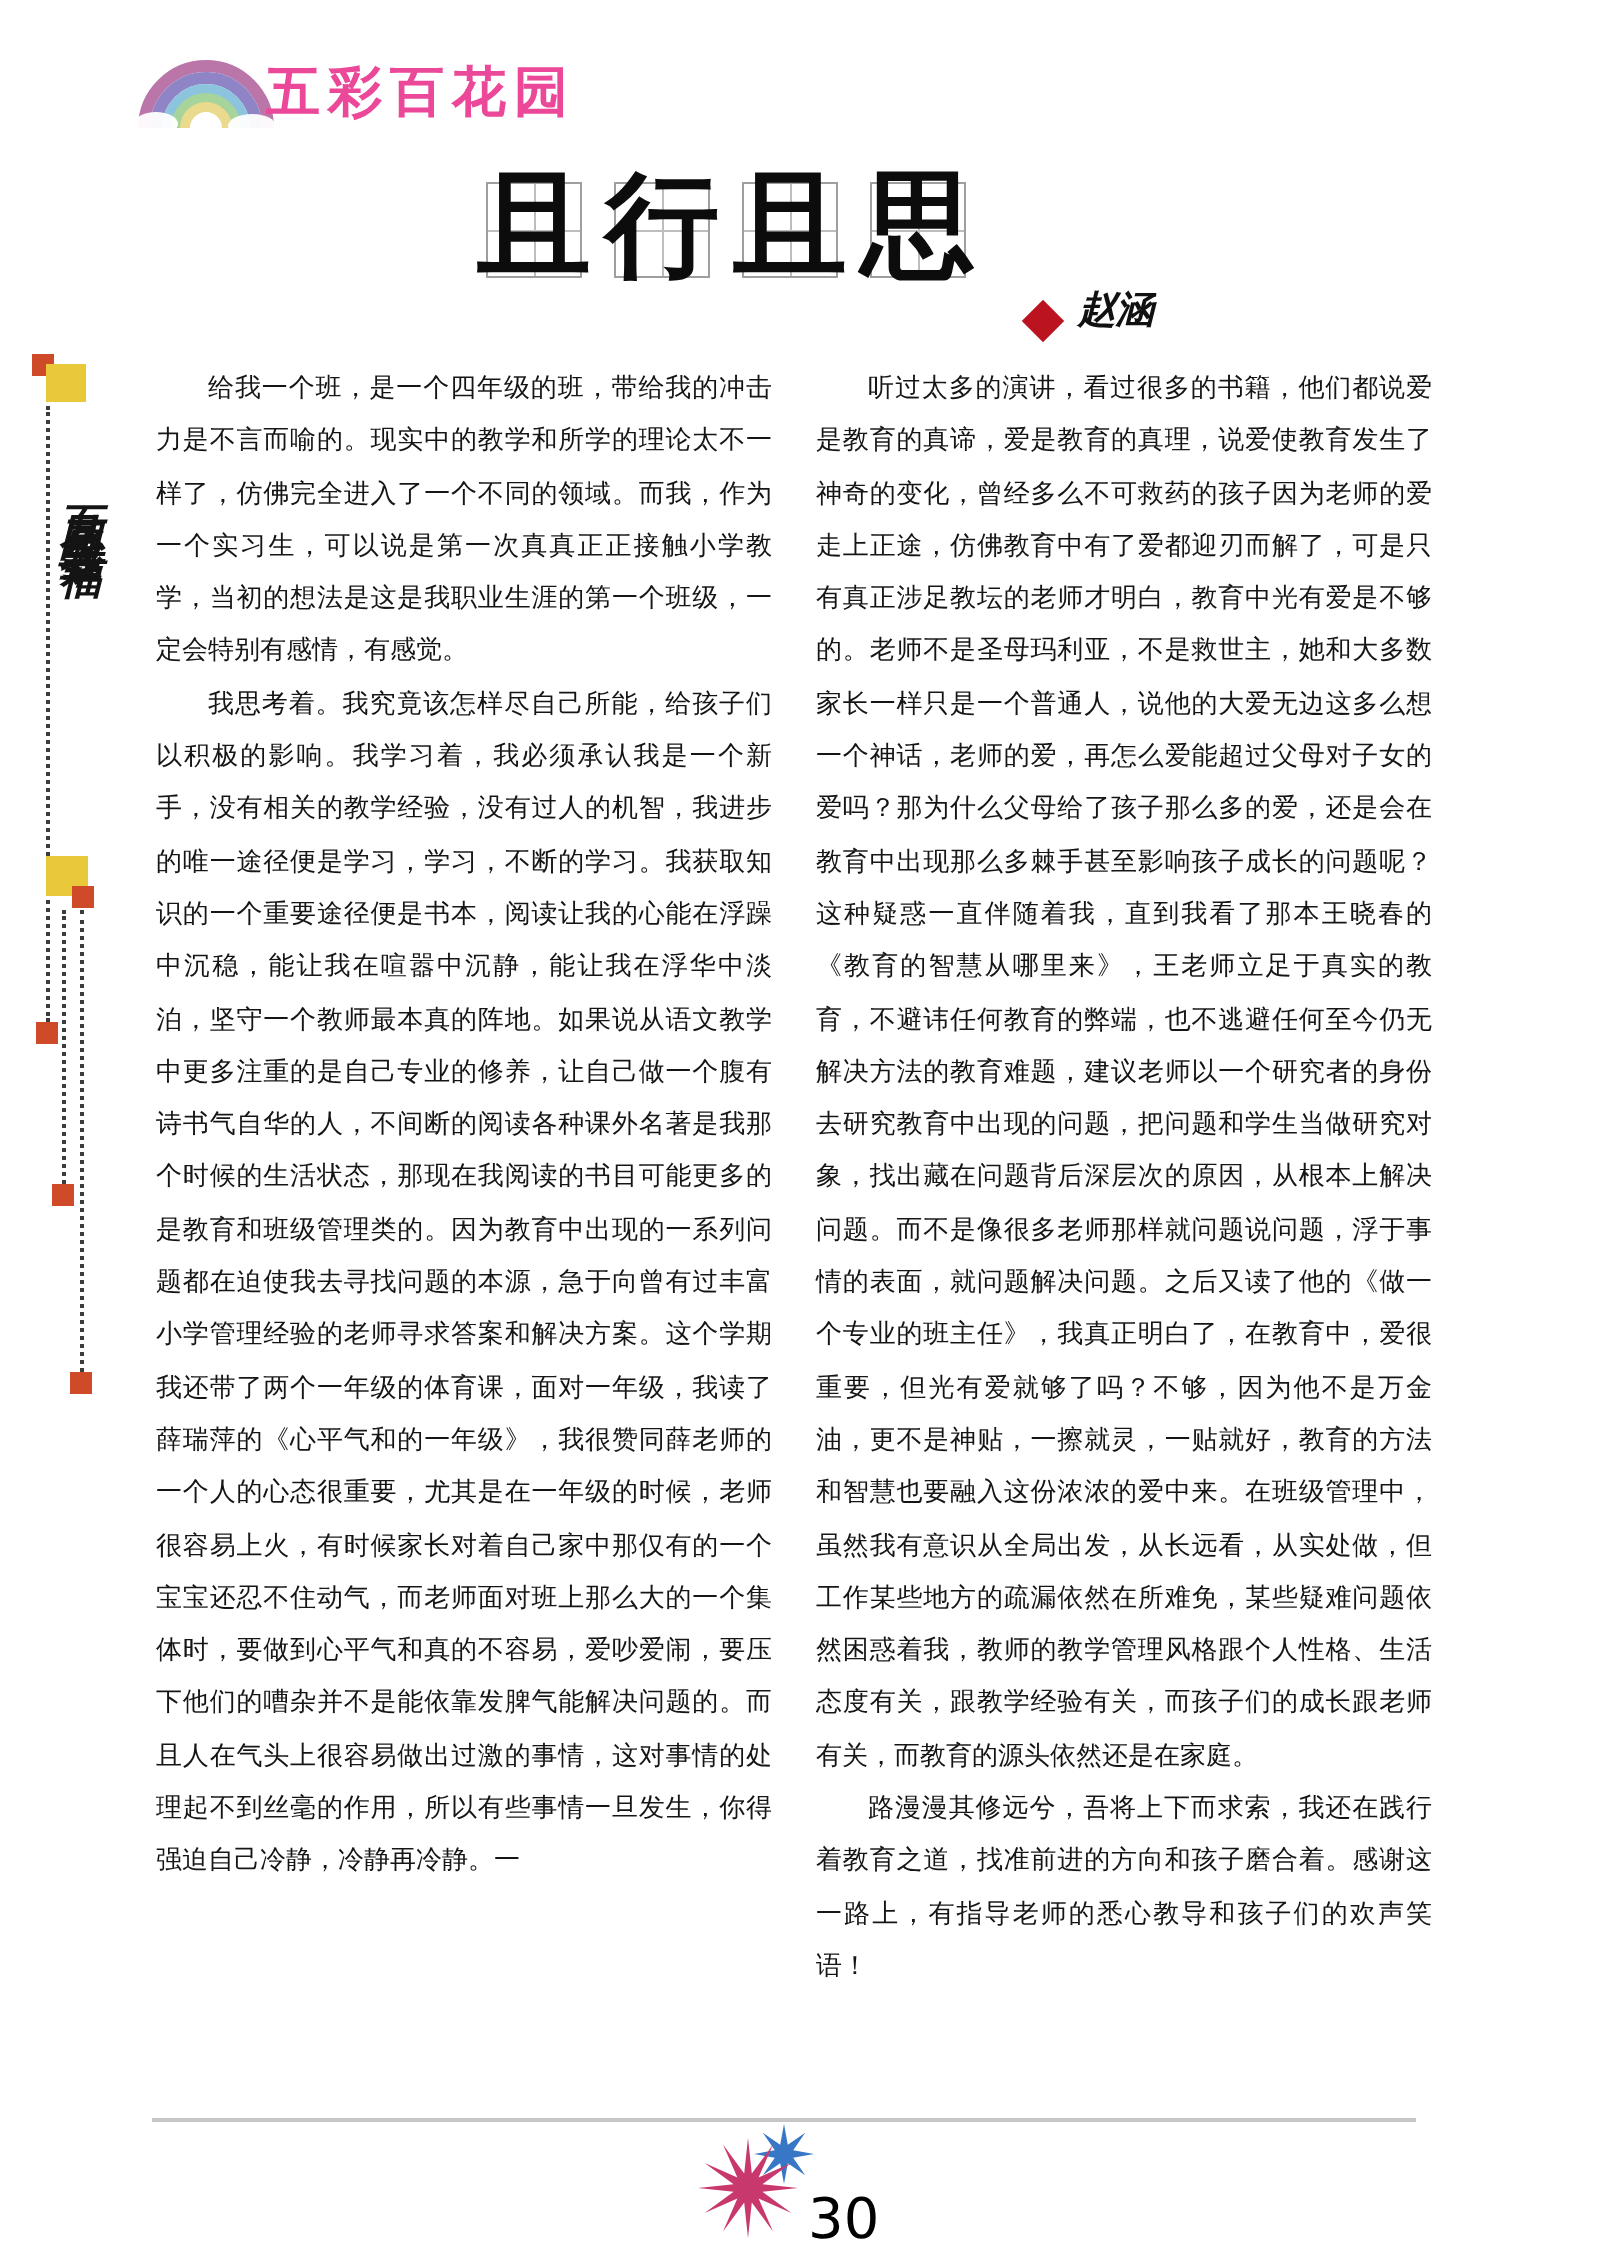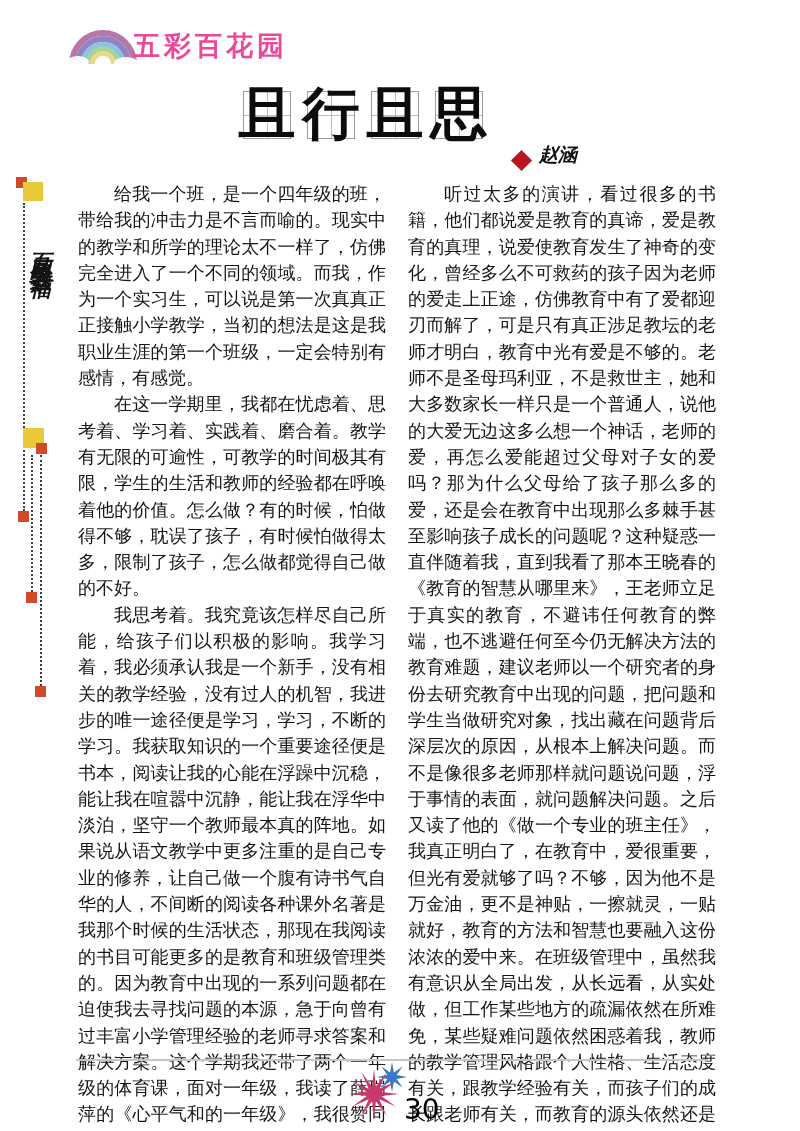--- a/index.html
+++ b/index.html
@@ -38,21 +38,21 @@
   #sq4{left:36px;top:443px;width:11px;height:11px;}
   #sq5{left:18px;top:511px;width:11px;height:11px;}
   #sq6{left:26px;top:592px;width:11px;height:11px;}
   #sq7{left:35px;top:686px;width:11px;height:11px;}
   .side-title{position:absolute;left:26px;top:236px;writing-mode:vertical-rl;
               font-size:21px;font-style:italic;font-weight:bold;letter-spacing:4px;color:#141414;}
 
   
   .columns{position:absolute;left:78px;top:181px;width:638px;display:flex;gap:22px;}
   .col{width:308px;}
-  .col p{margin:0;font-size:18px;line-height:26.3px;text-align:justify;text-indent:2em;}
+  .col p{margin:0;font-size:13px;line-height:26.3px;text-align:justify;text-indent:2em;}
   .col p.no-indent{text-indent:0;}
 
   
   .footer-rule{position:absolute;left:76px;top:1059px;width:632px;height:2px;background:#c6c6c6;}
   .flowers{position:absolute;left:346px;top:1060px;width:72px;height:62px;}
   .pagenum{position:absolute;left:404px;top:1077px;font-size:28px;
            font-family:"DejaVu Sans","Liberation Sans",sans-serif;color:#000;margin-top:16px;}
 </style>
 </head>
 <body>
@@ -100,21 +100,20 @@
   <div class="sq yellow" id="sq3"></div>
   <div class="sq red" id="sq4"></div>
   <div class="sq red" id="sq5"></div>
   <div class="sq red" id="sq6"></div>
   <div class="sq red" id="sq7"></div>
   <div class="side-title">百花园里我幸福</div>
 
   <div class="columns">
     <div class="col">
       <p>给我一个班，是一个四年级的班，带给我的冲击力是不言而喻的。现实中的教学和所学的理论太不一样了，仿佛完全进入了一个不同的领域。而我，作为一个实习生，可以说是第一次真真正正接触小学教学，当初的想法是这是我职业生涯的第一个班级，一定会特别有感情，有感觉。</p>
-      <p>在这一学期里，我都在忧虑着、思考着、学习着、实践着、磨合着。教学有无限的可逾性，可教学的时间极其有限，学生的生活和教师的经验都在呼唤着他的价值。怎么做？有的时候，怕做得不够，耽误了孩子，有时候怕做得太多，限制了孩子，怎么做都觉得自己做的不好。</p>
       <p>我思考着。我究竟该怎样尽自己所能，给孩子们以积极的影响。我学习着，我必须承认我是一个新手，没有相关的教学经验，没有过人的机智，我进步的唯一途径便是学习，学习，不断的学习。我获取知识的一个重要途径便是书本，阅读让我的心能在浮躁中沉稳，能让我在喧嚣中沉静，能让我在浮华中淡泊，坚守一个教师最本真的阵地。如果说从语文教学中更多注重的是自己专业的修养，让自己做一个腹有诗书气自华的人，不间断的阅读各种课外名著是我那个时候的生活状态，那现在我阅读的书目可能更多的是教育和班级管理类的。因为教育中出现的一系列问题都在迫使我去寻找问题的本源，急于向曾有过丰富小学管理经验的老师寻求答案和解决方案。这个学期我还带了两个一年级的体育课，面对一年级，我读了薛瑞萍的《心平气和的一年级》，我很赞同薛老师的一个人的心态很重要，尤其是在一年级的时候，老师很容易上火，有时候家长对着自己家中那仅有的一个宝宝还忍不住动气，而老师面对班上那么大的一个集体时，要做到心平气和真的不容易，爱吵爱闹，要压下他们的嘈杂并不是能依靠发脾气能解决问题的。而且人在气头上很容易做出过激的事情，这对事情的处理起不到丝毫的作用，所以有些事情一旦发生，你得强迫自己冷静，冷静再冷静。一</p>
     </div>
     <div class="col">
       <p>听过太多的演讲，看过很多的书籍，他们都说爱是教育的真谛，爱是教育的真理，说爱使教育发生了神奇的变化，曾经多么不可救药的孩子因为老师的爱走上正途，仿佛教育中有了爱都迎刃而解了，可是只有真正涉足教坛的老师才明白，教育中光有爱是不够的。老师不是圣母玛利亚，不是救世主，她和大多数家长一样只是一个普通人，说他的大爱无边这多么想一个神话，老师的爱，再怎么爱能超过父母对子女的爱吗？那为什么父母给了孩子那么多的爱，还是会在教育中出现那么多棘手甚至影响孩子成长的问题呢？这种疑惑一直伴随着我，直到我看了那本王晓春的《教育的智慧从哪里来》，王老师立足于真实的教育，不避讳任何教育的弊端，也不逃避任何至今仍无解决方法的教育难题，建议老师以一个研究者的身份去研究教育中出现的问题，把问题和学生当做研究对象，找出藏在问题背后深层次的原因，从根本上解决问题。而不是像很多老师那样就问题说问题，浮于事情的表面，就问题解决问题。之后又读了他的《做一个专业的班主任》，我真正明白了，在教育中，爱很重要，但光有爱就够了吗？不够，因为他不是万金油，更不是神贴，一擦就灵，一贴就好，教育的方法和智慧也要融入这份浓浓的爱中来。在班级管理中，虽然我有意识从全局出发，从长远看，从实处做，但工作某些地方的疏漏依然在所难免，某些疑难问题依然困惑着我，教师的教学管理风格跟个人性格、生活态度有关，跟教学经验有关，而孩子们的成长跟老师有关，而教育的源头依然还是在家庭。</p>
       <p>路漫漫其修远兮，吾将上下而求索，我还在践行着教育之道，找准前进的方向和孩子磨合着。感谢这一路上，有指导老师的悉心教导和孩子们的欢声笑语！</p>
     </div>
   </div>
 
   <div class="footer-rule"></div>
   <div class="flowers">

